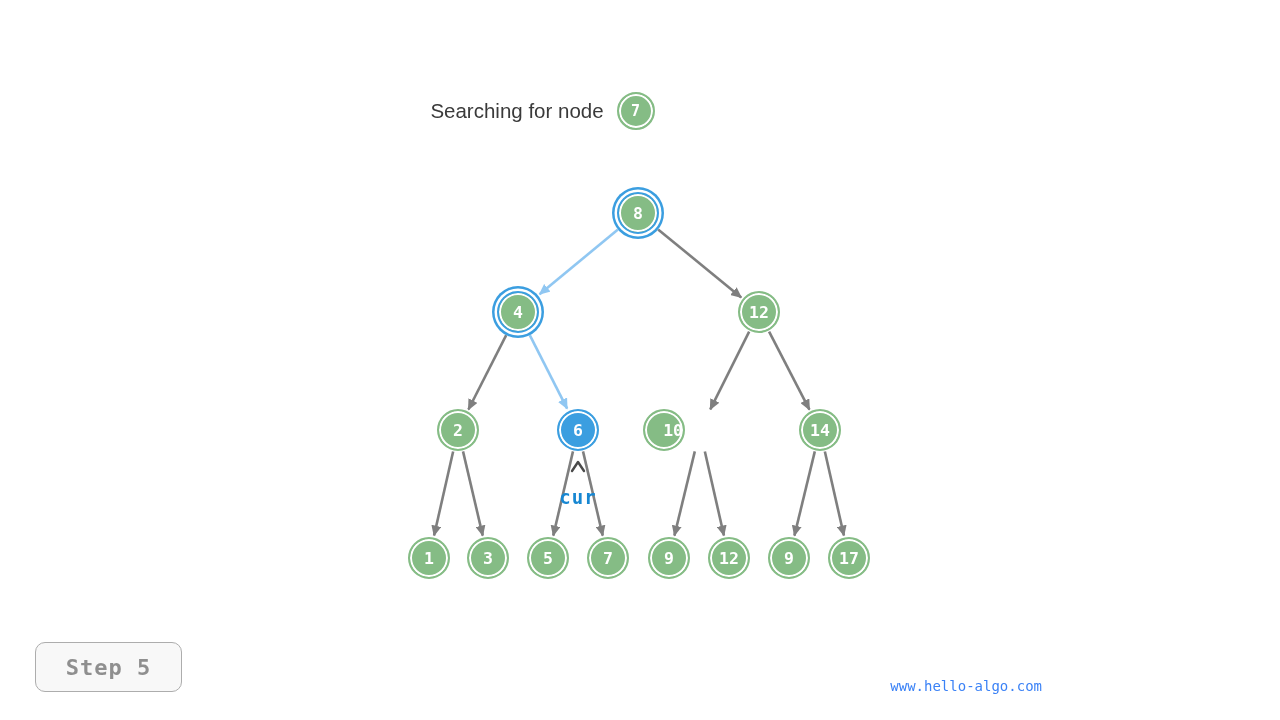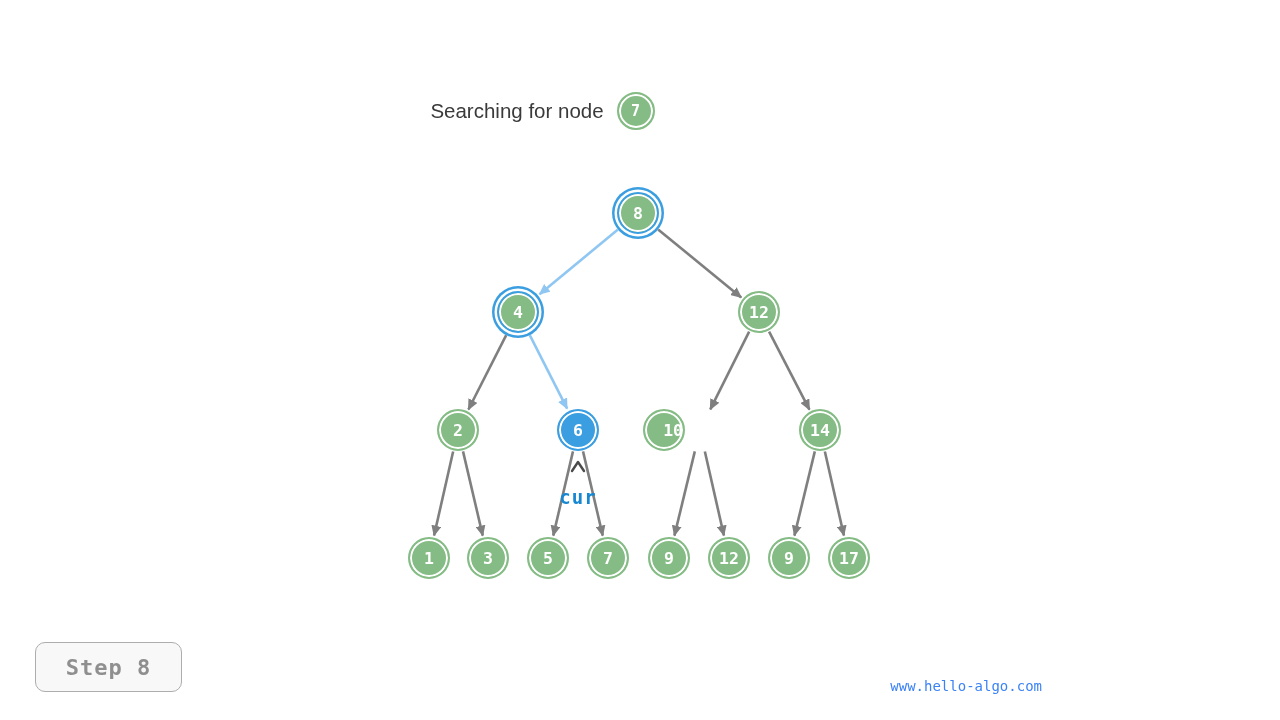--- a/index.html
+++ b/index.html
@@ -117,17 +117,17 @@
         <span>9</span>
       </div>
       <div class="node normal" style="left: 849px; top: 558px;">
         <span>17</span>
       </div>
     </div>
 
   <div class="cur-label" id="cur-label" style="left: 578px; top: 497px;">cur</div>
 
   <div class="step-box">
-    <span>Step 8</span>
+    <span>Step 5</span>
   </div>
 
   <div class="watermark">www.hello-algo.com</div>
 </div>
 
 </body></html>

